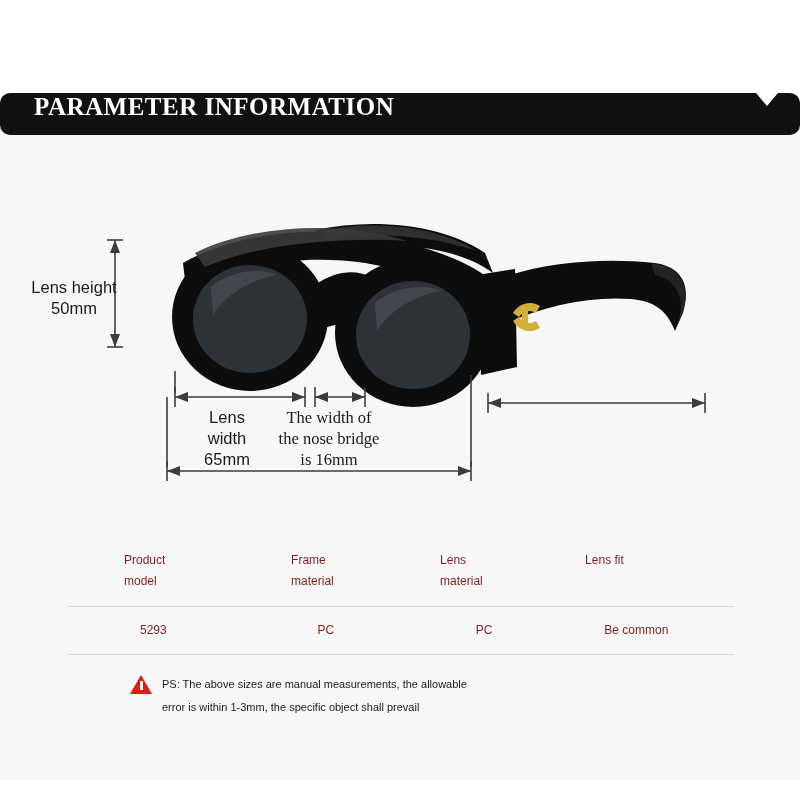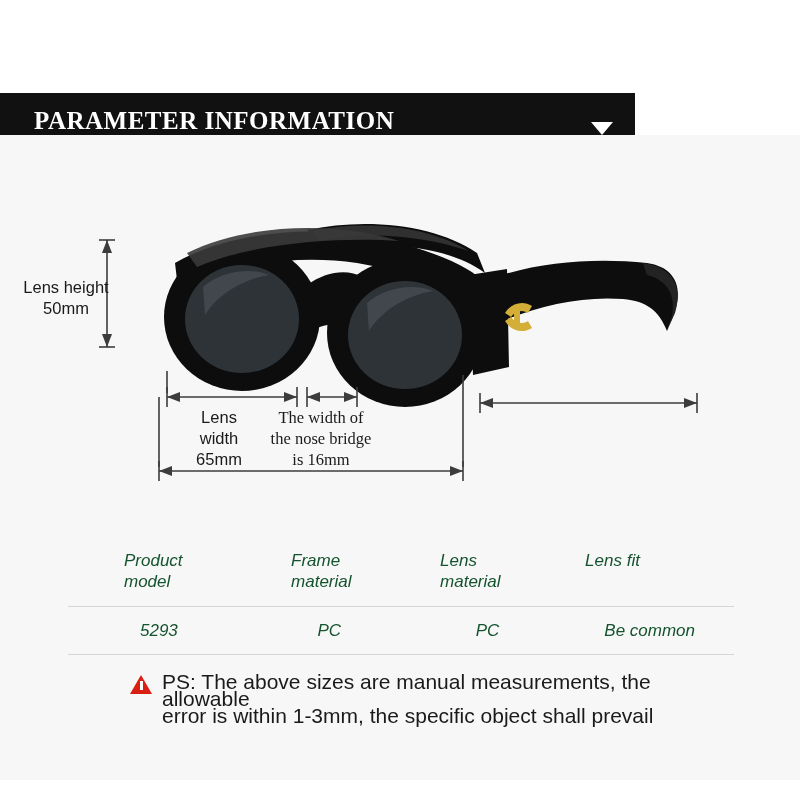--- a/index.html
+++ b/index.html
@@ -14,26 +14,27 @@
     color: #1a1a1a;
     overflow: hidden;
     position: relative;
   }
 
   
   .banner {
     position: absolute;
     left: 0;
     top: 93px;
-    width: 635px;
+    width: 800px;
     height: 42px;
     background: #111111;
     display: flex;
-    align-items: flex-end;
+    align-items: flex-start;
     justify-content: space-between;
+    border-radius: 10px;
   }
   .banner-title {
     font-family: "Liberation Serif", serif;
     font-weight: bold;
     font-size: 25px;
     letter-spacing: 0.5px;
     color: #ffffff;
     margin-left: 34px;
   }
   .banner-caret {
@@ -51,21 +52,21 @@
     left: 0;
     top: 135px;
     width: 800px;
     height: 645px;
     background: #f7f7f7;
   }
 
   
   .diagram {
     position: absolute;
-    left: 7px;
+    left: 15px;
     top: 0;
     width: 655px;
     height: 400px;
   }
   .glasses-svg {
     position: absolute;
     left: 0;
     top: 0;
   }
 
@@ -122,25 +123,24 @@
   .spec-body {
     padding-top: 13px;
     padding-bottom: 13px;
   }
   .rule {
     height: 1px;
     background: #d6d6d6;
     width: 100%;
   }
   .spec-cell {
-    font-size: 17px;
+    font-size: 12px;
     line-height: 21px;
-    color: #14532d;
+    color: #7f1d1d;
     white-space: pre-line;
-    font-style: italic;
   }
   .spec-head .spec-cell { text-align: left; }
   .spec-body .spec-cell { text-align: left; }
   .c0 { width: 122px; padding-left: 56px; }
   .c1 { width: 132px; padding-left: 6px; margin-left: 40px; }
   .c2 { width: 128px; padding-left: 18px; }
   .c3 { width: 128px; padding-left: 20px; }
   .c4 { width: 150px; padding-left: 18px; }
 
   .spec-body .c0 { padding-left: 72px; }
@@ -172,22 +172,22 @@
   .warn-icon::after {
     content: "";
     position: absolute;
     left: -1.5px;
     top: 6px;
     width: 3px;
     height: 9px;
     background: #ffffff;
   }
   .note-text {
-    font-size: 21px;
-    line-height: 17px;
+    font-size: 11px;
+    line-height: 23px;
     color: #1a1a1a;
     white-space: pre-line;
   }
 </style>
 </head>
 <body>
 
 <div class="banner">
   <div class="banner-title">PARAMETER INFORMATION</div>
   <div class="banner-caret"></div>

